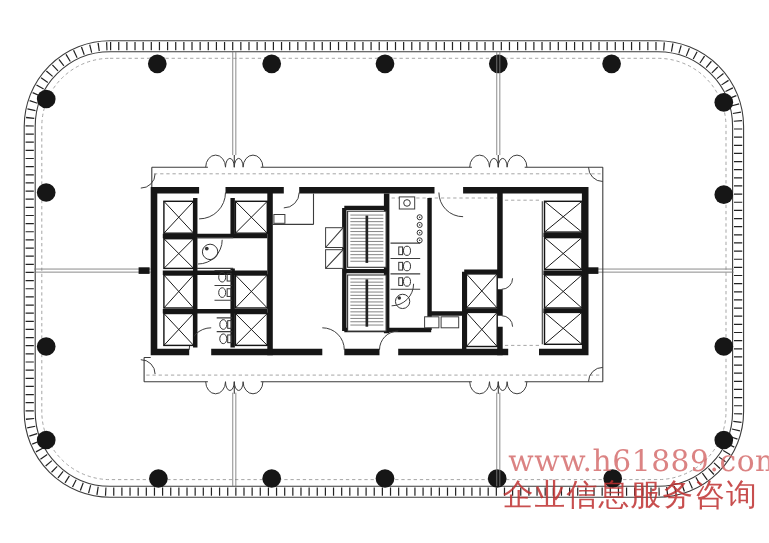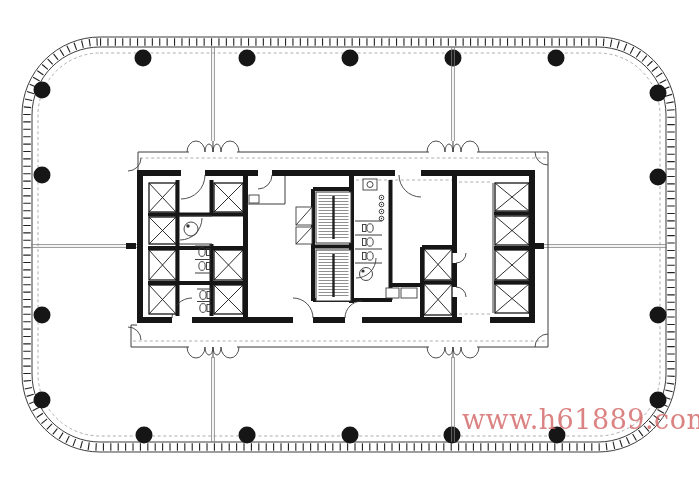--- a/index.html
+++ b/index.html
@@ -284,13 +284,14 @@
         <path d="M427,152 a9,11 0 0 1 18,0 a4,8 0 0 1 8,0 a4,8 0 0 1 8,0 a9,11 0 0 1 18,0" class="arc"></path>
         <line x1="453" y1="152" x2="453" y2="141" class="t1"></line>
         <path d="M187,347 a9,11 0 0 0 18,0 a4,8 0 0 0 8,0 a4,8 0 0 0 8,0 a9,11 0 0 0 18,0" class="arc"></path>
         <line x1="213" y1="347" x2="213" y2="358" class="t1"></line>
         <path d="M427,347 a9,11 0 0 0 18,0 a4,8 0 0 0 8,0 a4,8 0 0 0 8,0 a9,11 0 0 0 18,0" class="arc"></path>
         <line x1="453" y1="347" x2="453" y2="358" class="t1"></line>
       </g>
   </svg>
 
   <div id="wm1" class="wm" style="color: rgba(210, 100, 100, 0.8);">www.h61889.com</div>
+  <div id="wm2" class="wm" style="color: rgba(190, 48, 48, 0.85);">企业信息服务咨询</div>
 </div>
 
 </body></html>

